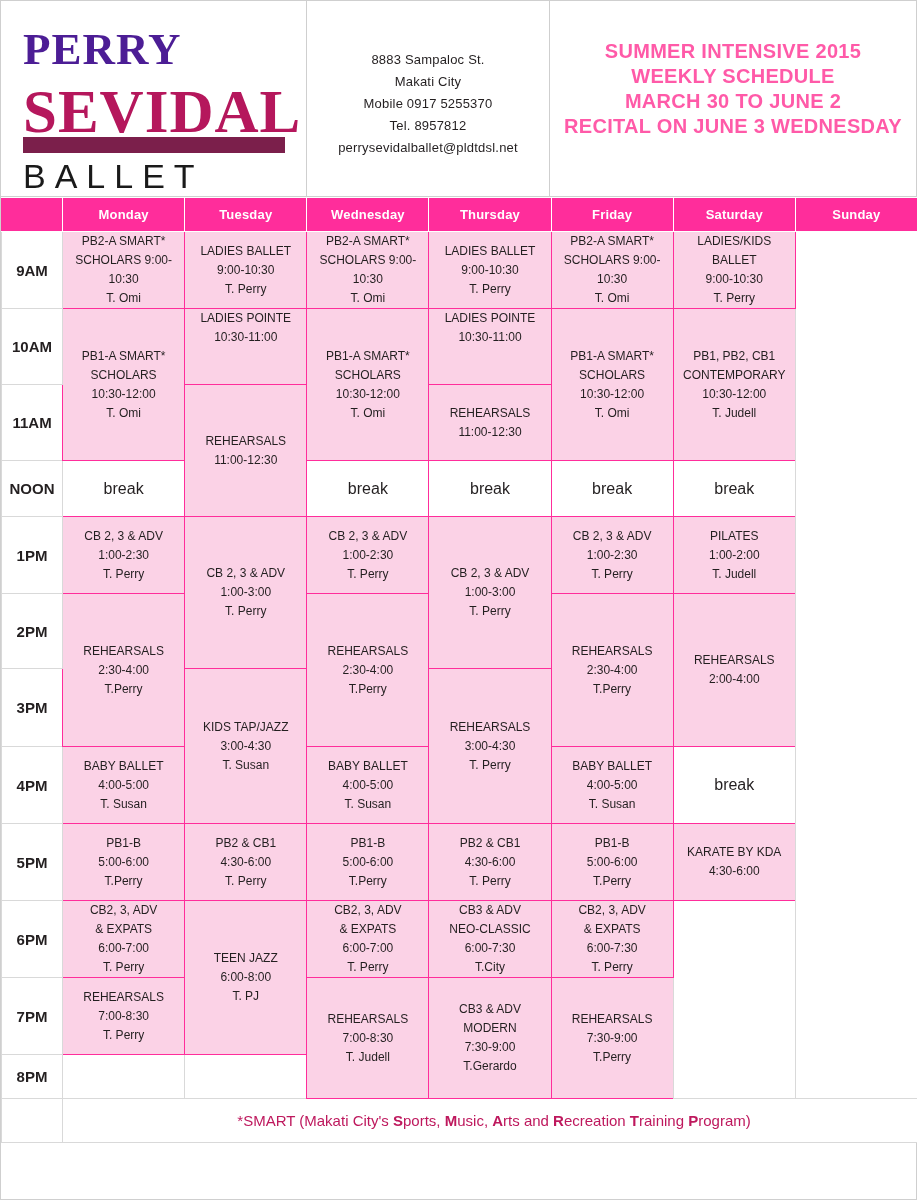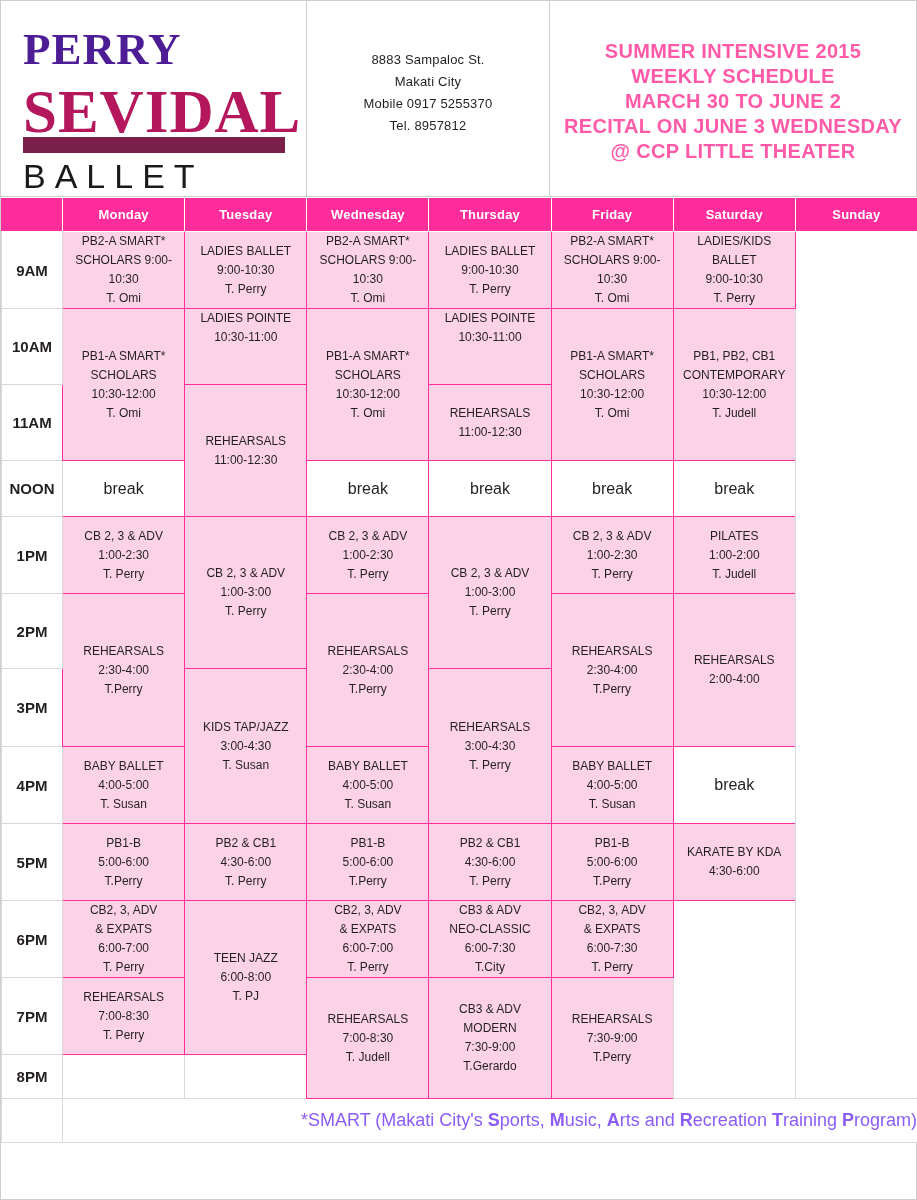--- a/index.html
+++ b/index.html
@@ -43,21 +43,21 @@
   .timecell{width:61px;font-size:15px;font-weight:bold;text-align:center;color:#231f20;
      border:1px solid #d9d9d9;background:#ffffff;}
   .empty{border:1px solid #d9d9d9;background:#ffffff;}
 
   .cell{background:#fbd2e6;border:1px solid #ff2d9b;text-align:center;font-size:12px;
      line-height:19px;color:#231f20;padding:4px 3px;}
   .cell .ln{display:block;}
   .break{background:#ffffff;border:1px solid #ff2d9b;text-align:center;font-size:16px;color:#231f20;}
 
   .footnote-row td{border:1px solid #d9d9d9;background:#ffffff;padding:8px 0 8px 10px;}
-  .footnote{font-size:18px;color:#8b5cf6;text-align:right;padding-left:8px;}
+  .footnote{font-size:15px;color:#be185d;text-align:center;padding-left:8px;}
   .footnote b{font-weight:bold;}
 </style>
 </head>
 <body>
 
 <div class="page">
 
   <div class="header">
     <div class="hd-logo">
       <div class="logo-wrap">
@@ -65,27 +65,27 @@
         <div class="logo-sevidal">SEVIDAL</div>
         <div class="logo-bar"></div>
         <div class="logo-ballet">BALLET</div>
       </div>
     </div>
     <div class="hd-contact">
       <div class="contact-line">8883  Sampaloc St.</div>
       <div class="contact-line">Makati City</div>
       <div class="contact-line">Mobile 0917 5255370</div>
       <div class="contact-line">Tel. 8957812</div>
+      <div class="contact-line">perrysevidalballet@pldtdsl.net</div>
     </div>
     <div class="hd-title">
       <div class="title-line">SUMMER INTENSIVE 2015</div>
       <div class="title-line">WEEKLY SCHEDULE</div>
       <div class="title-line">MARCH 30 TO JUNE 2</div>
       <div class="title-line">RECITAL ON JUNE 3 WEDNESDAY</div>
-      <div class="title-line">@ CCP LITTLE THEATER</div>
     </div>
   </div>
 
   <table class="sched">
     <colgroup>
       <col style="width:61px">
         <col style="width:122px">
         <col style="width:122px">
         <col style="width:122px">
       <col style="width:122px">

